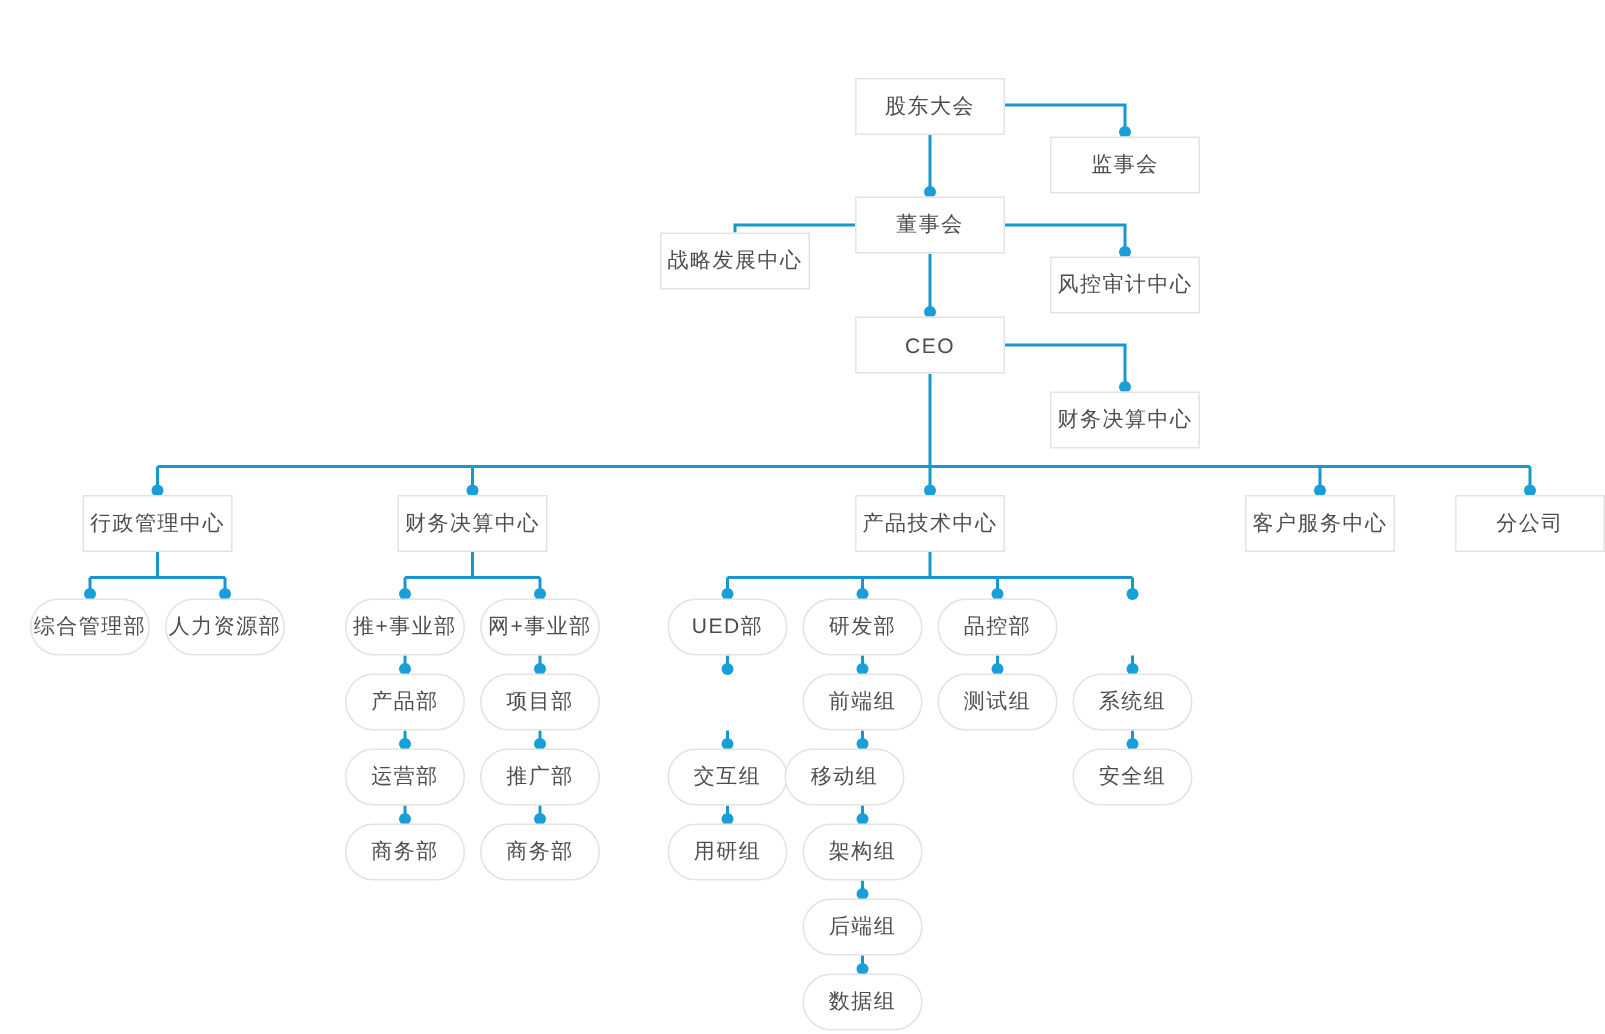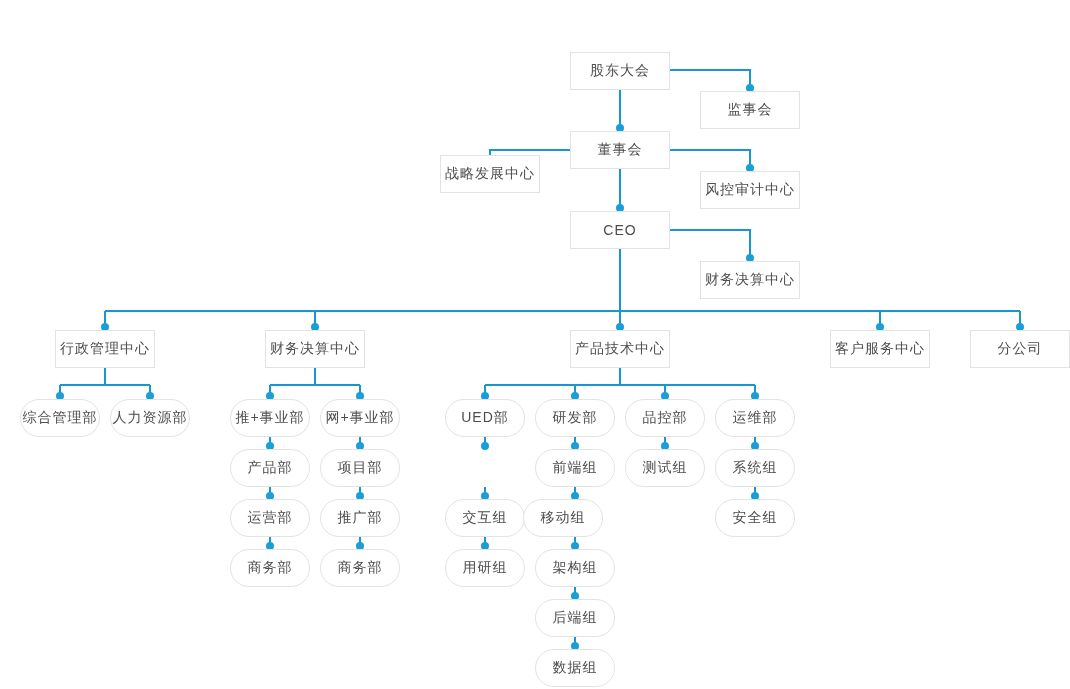--- a/index.html
+++ b/index.html
@@ -110,21 +110,20 @@
   <div class="node w80" style="left:230px;top:449px">产品部</div>
   <div class="node w80" style="left:320px;top:449px">项目部</div>
   <div class="node w80" style="left:230px;top:499px">运营部</div>
   <div class="node w80" style="left:320px;top:499px">推广部</div>
   <div class="node w80" style="left:230px;top:549px">商务部</div>
   <div class="node w80" style="left:320px;top:549px">商务部</div>
 
   <div class="node w80" style="left:445px;top:399px">UED部</div>
   <div class="node w80" style="left:625px;top:399px">品控部</div>
   <div class="node w80" style="left:535px;top:399px">研发部</div>
-  <div class="node w80" style="left:715px;top:399px">运维部</div>
 
   <div class="node w80" style="left:445px;top:499px">交互组</div>
   <div class="node w80" style="left:445px;top:549px">用研组</div>
 
   <div class="node w80" style="left:535px;top:449px">前端组</div>
   <div class="node w80" style="left:523px;top:499px">移动组</div>
   <div class="node w80" style="left:535px;top:549px">架构组</div>
   <div class="node w80" style="left:535px;top:599px">后端组</div>
   <div class="node w80" style="left:535px;top:649px">数据组</div>
 

